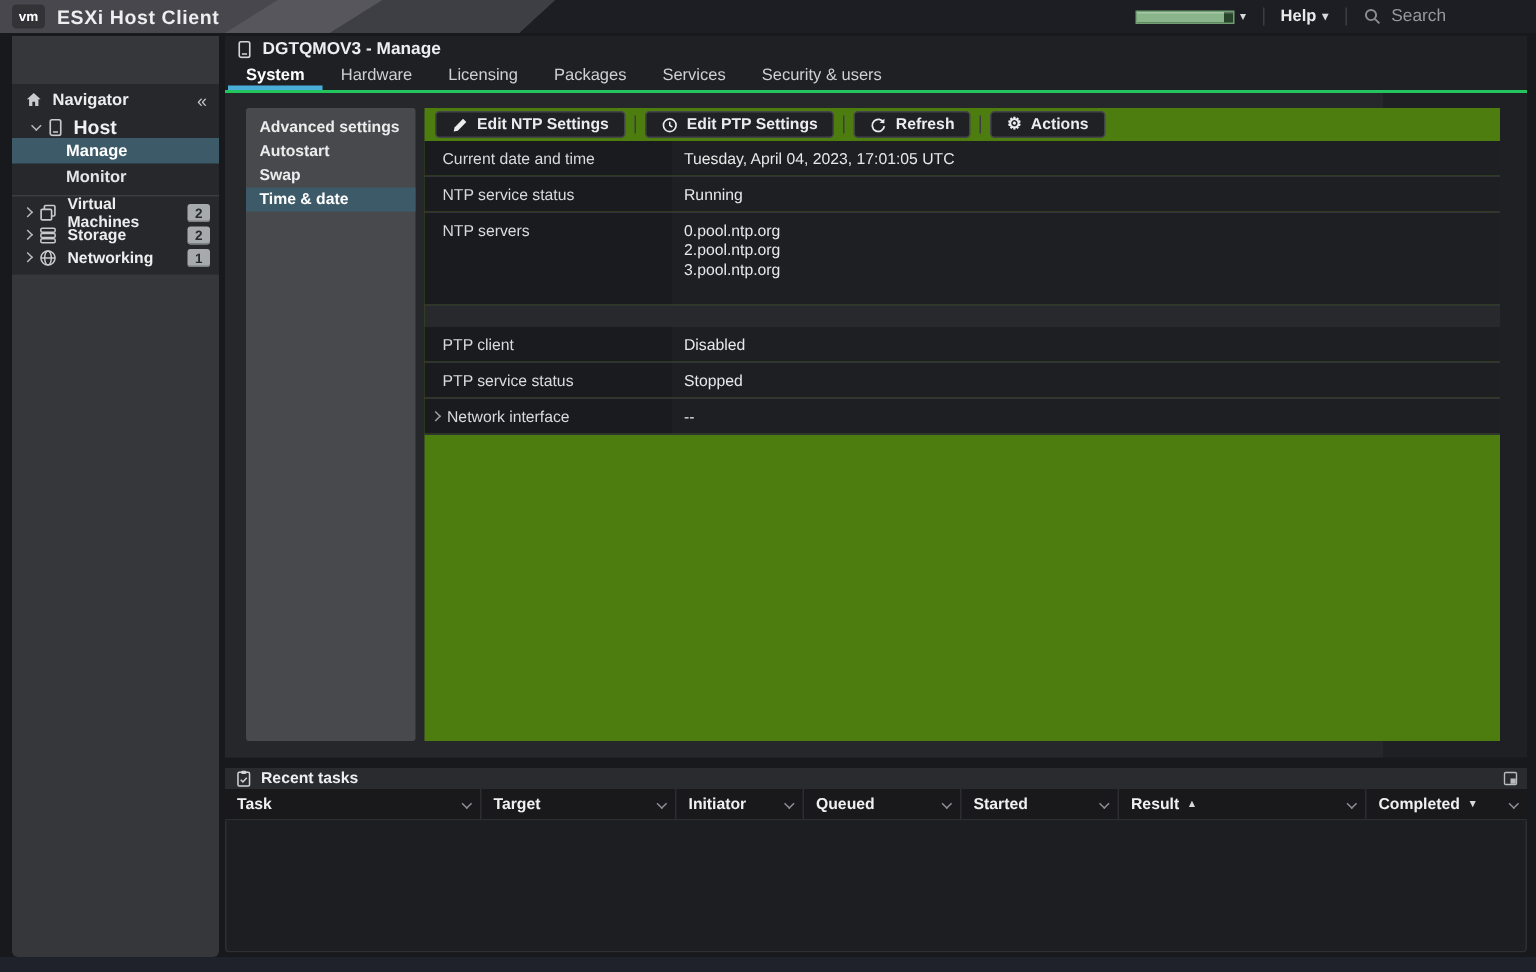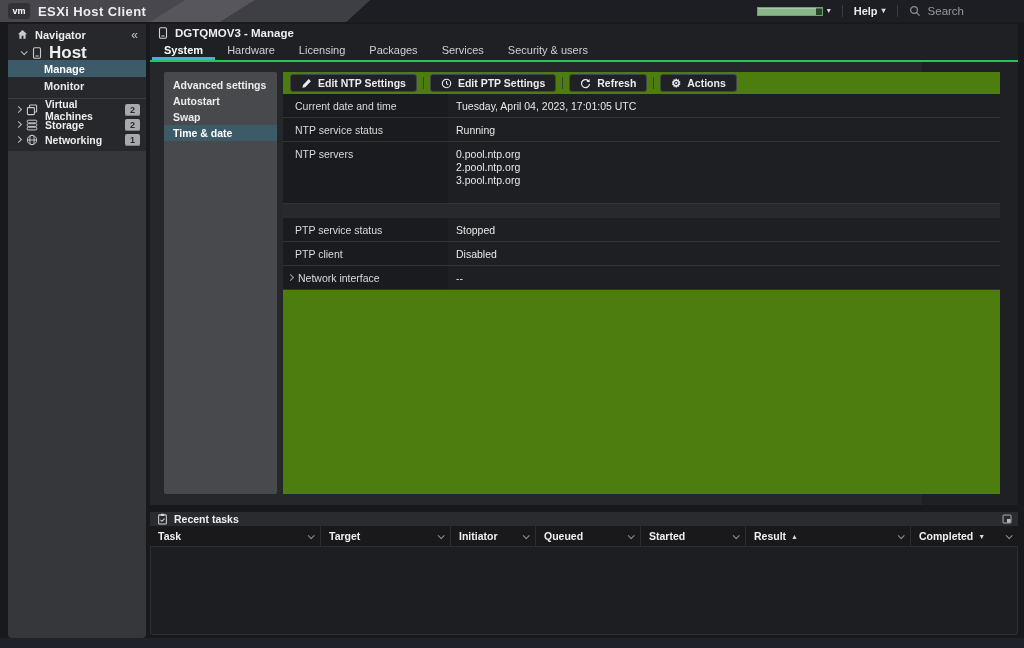--- a/index.html
+++ b/index.html
@@ -31,26 +31,26 @@
   .meter{width:66px;height:9px;border:1px solid #70a071;background:linear-gradient(to right,#8ab58a 0 91%,#27432a 91% 100%);
          box-shadow:inset 0 1px 0 rgba(255,255,255,.25);}
   .caret{font-size:8px;color:#d8d9db;margin-left:4px;line-height:1;}
   .tb-div{width:1px;height:12px;background:#3c3d43;margin:0 11px;}
   .help{display:flex;align-items:center;font-size:11px;font-weight:bold;color:#e9eaeb;cursor:default;}
   .searchbox{display:flex;align-items:center;}
   .search-text{font-size:11.5px;color:#97999d;margin-left:7px;}
 
   
   .navigator{position:absolute;left:8px;top:24px;width:138px;height:614px;background:#35373b;border-radius:0 0 4px 4px;overflow:hidden;}
-  .nav-tree{background:#26282c;padding-bottom:4px;}
+  .nav-tree{background:#26282c;padding-bottom:4px;margin-top:32px;}
   .nav-header{height:21px;display:flex;align-items:center;padding:0 8px 0 9px;}
   .nav-header .t{font-size:11px;font-weight:bold;color:#eceded;margin-left:7px;flex:1;}
   .nav-collapse{font-size:12px;color:#c4c6c8;line-height:1;}
   .nav-host{height:15px;display:flex;align-items:center;padding-left:13px;}
-  .nav-host .t{font-size:17px;font-weight:bold;color:#f0f0f1;margin-left:7px;}
+  .nav-host .t{font-size:13px;font-weight:bold;color:#f0f0f1;margin-left:7px;}
   .nav-sub{height:17px;display:flex;align-items:center;padding-left:36px;font-size:11px;font-weight:600;color:#e4e5e6;}
   .nav-sub.sel{background:var(--selection);color:#fff;}
   .nav-divider{height:1px;background:#3b3d41;margin:4px 0 3px 0;}
   .nav-item{height:15px;display:flex;align-items:center;padding:0 6px 0 8px;}
   .nav-item .t{font-size:10.5px;font-weight:bold;color:#eceded;margin-left:7px;flex:1;}
   .badge{min-width:15px;height:12px;background:#a6aaad;border-radius:2px;color:#292b2e;font-size:9px;font-weight:bold;
          display:flex;align-items:center;justify-content:center;box-shadow:inset 0 -1px 0 #7d8084;padding:0 2px;}
   .chev{display:inline-block;width:5px;height:5px;border-right:1.2px solid #b9bbbd;border-bottom:1.2px solid #b9bbbd;}
   .chev.down{transform:rotate(45deg) translateY(-1px);}
   .chev.right{transform:rotate(-45deg);}
@@ -267,26 +267,26 @@
         <div class="srow tall">
           <div class="lbl">NTP servers</div>
           <div class="val">
             <div class="line">0.pool.ntp.org</div>
             <div class="line">2.pool.ntp.org</div>
             <div class="line">3.pool.ntp.org</div>
           </div>
         </div>
         <div class="spacer"></div>
         <div class="srow">
+          <div class="lbl">PTP client</div>
+          <div class="val">Disabled</div>
+        </div>
+        <div class="srow">
           <div class="lbl">PTP service status</div>
           <div class="val">Stopped</div>
-        </div>
-        <div class="srow">
-          <div class="lbl">PTP client</div>
-          <div class="val">Disabled</div>
         </div>
         <div class="srow">
           <div class="lbl">
             <span class="chev right"></span>
             <span>Network interface</span>
           </div>
           <div class="val">--</div>
         </div>
       </div>
     </div>

